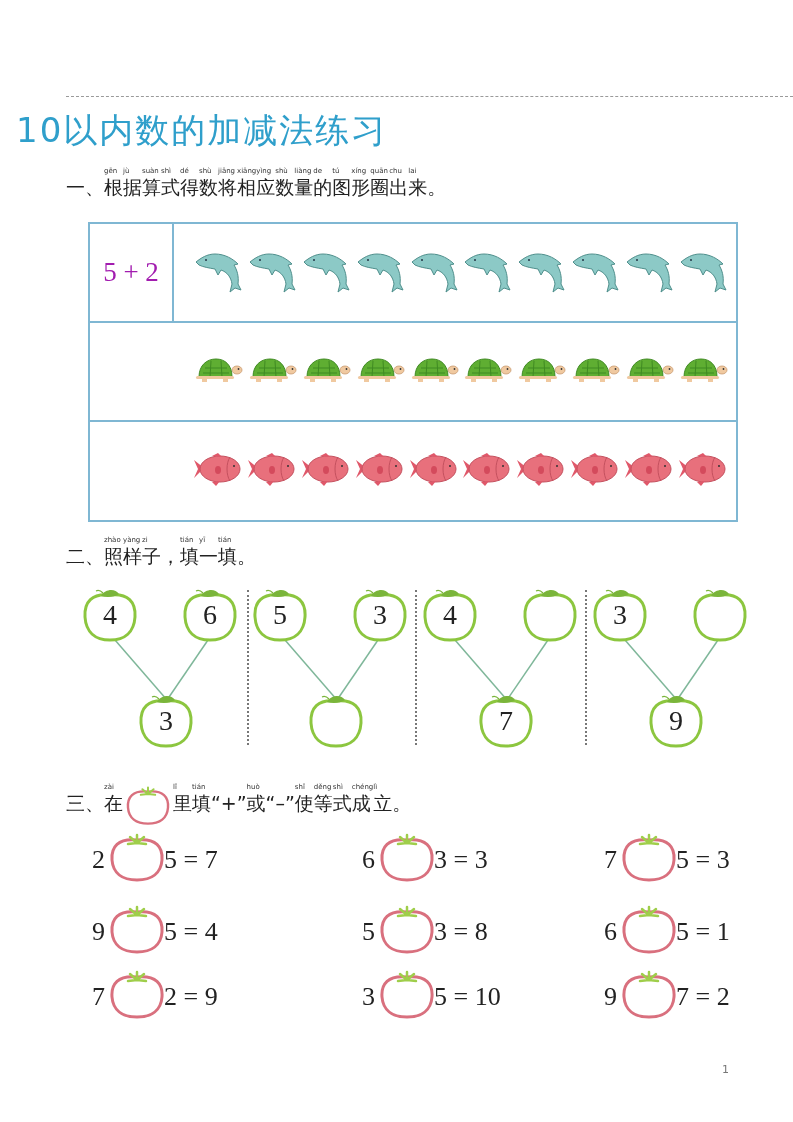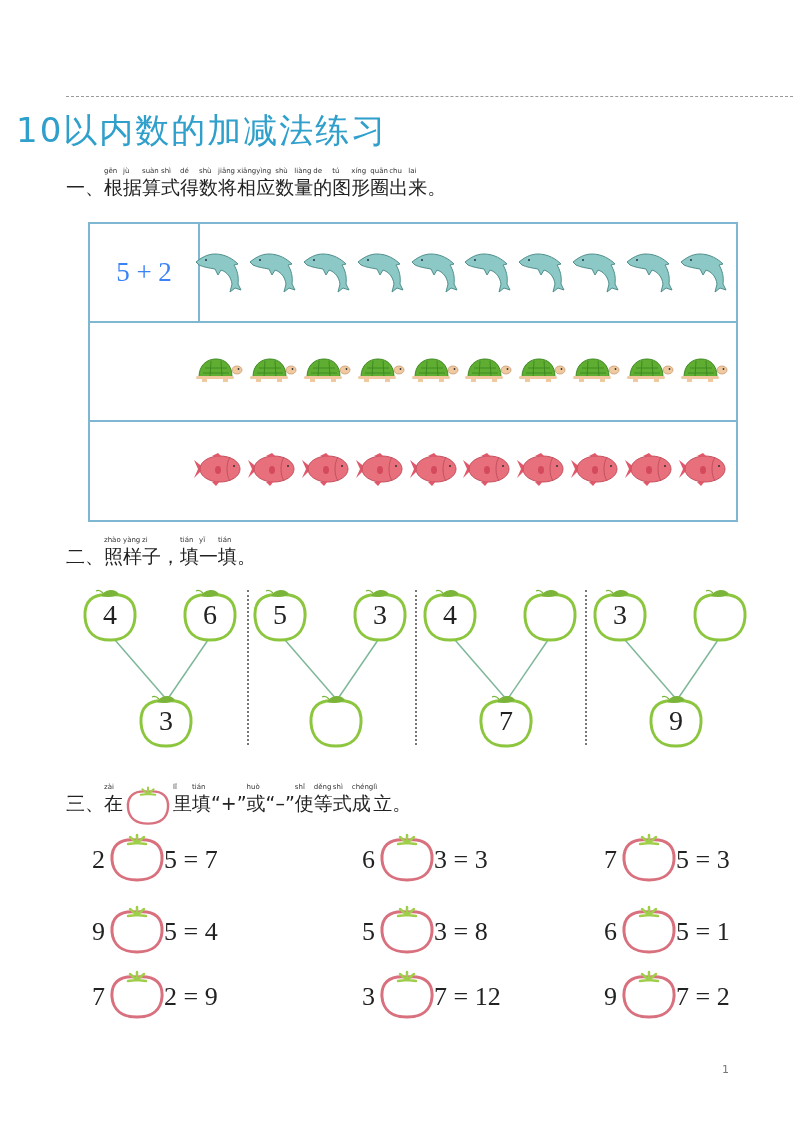--- a/index.html
+++ b/index.html
@@ -16,24 +16,24 @@
   .ruby-word { display:inline-block; text-align:left; vertical-align:bottom; }
   .ruby-word .py { display:block; font-size:7px; color:#333; line-height:10px; height:10px; white-space:nowrap; }
   .ruby-word .hz { display:block; font-size:19px; line-height:22px; }
   .plain { display:inline-block; vertical-align:bottom; font-size:19px; line-height:22px; }
 
   
   .tbl { position:absolute; left:88px; top:222px; width:650px; height:300px;
          border:2px solid #7fb7d3; box-sizing:border-box; }
   .tbl-row { position:absolute; left:0; width:100%; height:99px; border-bottom:2px solid #7fb7d3; box-sizing:border-box; }
   .tbl-row:last-child { border-bottom:none; }
-  .tbl-eq { position:absolute; left:0; top:0; width:110px; height:100%;
+  .tbl-eq { position:absolute; left:0; top:0; width:84px; height:100%;
             border-right:2px solid #7fb7d3; box-sizing:border-box;
             display:flex; align-items:center; justify-content:center;
-            font-family:"Liberation Serif", serif; font-size:27px; color:#3b82f6; }
+            font-family:"Liberation Serif", serif; font-size:27px; color:#a21caf; }
   .tbl-pics { position:absolute; left:95px; right:0; top:0; height:100%;
               display:flex; align-items:center; justify-content:space-around; padding:0 6px; box-sizing:border-box; }
   .pic { display:inline-block; }
 
   
   .bond-area { position:absolute; left:75px; top:585px; width:680px; height:165px; }
   .bond { position:absolute; top:0; width:168px; height:165px; }
   .divider { position:absolute; top:5px; height:155px; border-left:2px dotted #777; }
   .apple { position:absolute; width:58px; height:56px; }
   .apple .num { position:absolute; left:0; right:0; top:12px; text-align:center;
@@ -489,21 +489,21 @@
           <path d="M29 10 L22 4 M29 10 L36 4 M29 10 L20 11 M29 10 L38 11 M29 10 L29 2" stroke="#9fce4a" stroke-width="2.5" stroke-linecap="round"></path>
         </svg></span>
       <span class="b">2 = 9</span>
     </div>
     <div class="eq" style="left: 362px; top: 970px; width: 160px;">
       <span class="a">3</span>
       <span class="tomato"><svg width="58" height="50" viewBox="0 0 58 50">
           <path d="M29 7 C48 5 55 14 54 27 C53 40 44 47 29 47 C14 47 5 40 4 27 C3 14 10 5 29 7 Z" fill="#fff" stroke="#d9707e" stroke-width="3"></path>
           <path d="M29 10 L22 4 M29 10 L36 4 M29 10 L20 11 M29 10 L38 11 M29 10 L29 2" stroke="#9fce4a" stroke-width="2.5" stroke-linecap="round"></path>
         </svg></span>
-      <span class="b">7 = 12</span>
+      <span class="b">5 = 10</span>
     </div>
     <div class="eq" style="left: 604px; top: 970px; width: 160px;">
       <span class="a">9</span>
       <span class="tomato"><svg width="58" height="50" viewBox="0 0 58 50">
           <path d="M29 7 C48 5 55 14 54 27 C53 40 44 47 29 47 C14 47 5 40 4 27 C3 14 10 5 29 7 Z" fill="#fff" stroke="#d9707e" stroke-width="3"></path>
           <path d="M29 10 L22 4 M29 10 L36 4 M29 10 L20 11 M29 10 L38 11 M29 10 L29 2" stroke="#9fce4a" stroke-width="2.5" stroke-linecap="round"></path>
         </svg></span>
       <span class="b">7 = 2</span>
     </div>
   </div>

